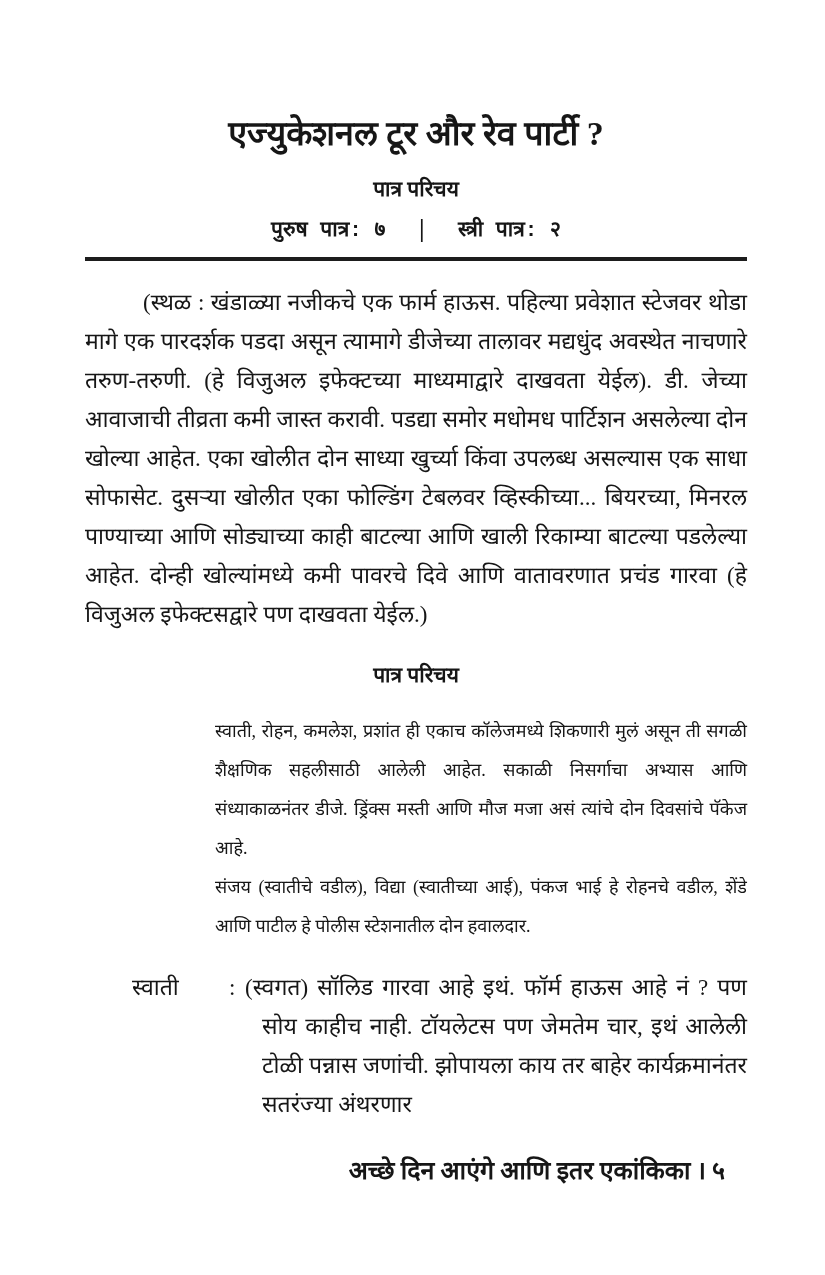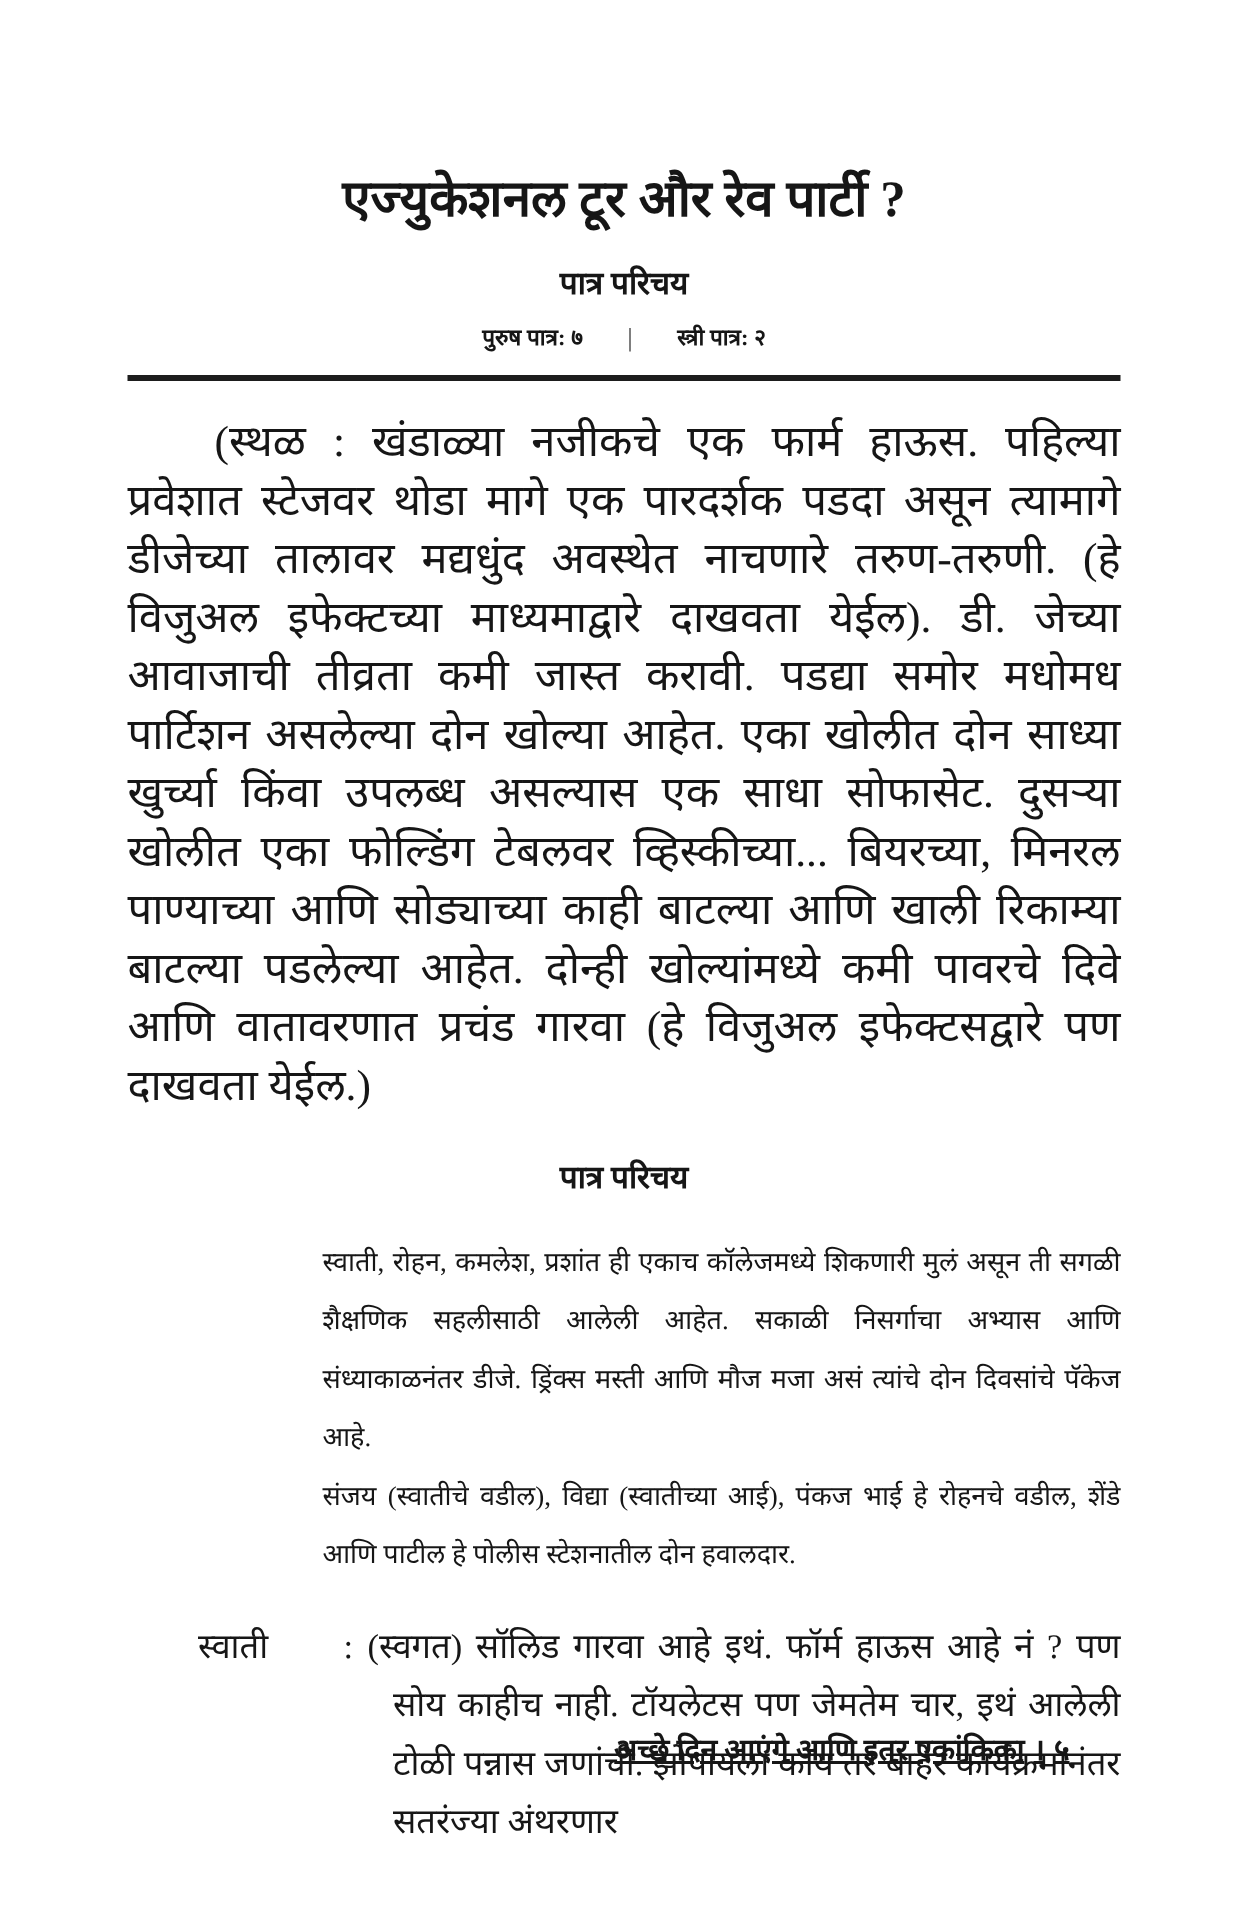--- a/index.html
+++ b/index.html
@@ -28,37 +28,38 @@
   }
   .cast-heading {
     margin-top: 18px;
     text-align: center;
     font-size: 21px;
     font-weight: bold;
   }
   .cast-counts {
     margin-top: 12px;
     text-align: center;
-    font-size: 15px;
+    font-size: 21px;
     font-weight: bold;
+    font-family: Liberation Mono, monospace;
   }
   .cast-separator {
     display: inline-block;
     margin: 0 30px;
     font-weight: normal;
     transform: scaleY(1.15);
   }
   .divider-rule {
     margin-top: 15px;
     height: 4px;
     background: #1d1d1d;
   }
   .stage-direction {
     margin: 22px 0 0 0;
-    font-size: 29px;
+    font-size: 23px;
     line-height: 39px;
     text-align: justify;
     text-indent: 58px;
   }
   .section-heading {
     margin: 26px 0 24px 0;
     text-align: center;
     font-size: 21px;
     font-weight: bold;
   }
@@ -87,25 +88,24 @@
   }
   .dialogue-text {
     flex: 1;
     text-align: justify;
     padding-left: 17px;
     text-indent: -17px;
   }
   .page-footer {
     position: absolute;
     top: 1152px;
-    right: 112px;
-    font-size: 20px;
+    right: 100px;
+    font-size: 25px;
     font-weight: bold;
     white-space: nowrap;
-    text-decoration: underline;
   }
   .page-footer span { display: inline; }
   .footer-separator { margin: 0 6px; }
 </style>
 </head>
 <body>
 
 <div class="page">
 
   <h1 class="play-title">एज्युकेशनल टूर और रेव पार्टी ?</h1>

